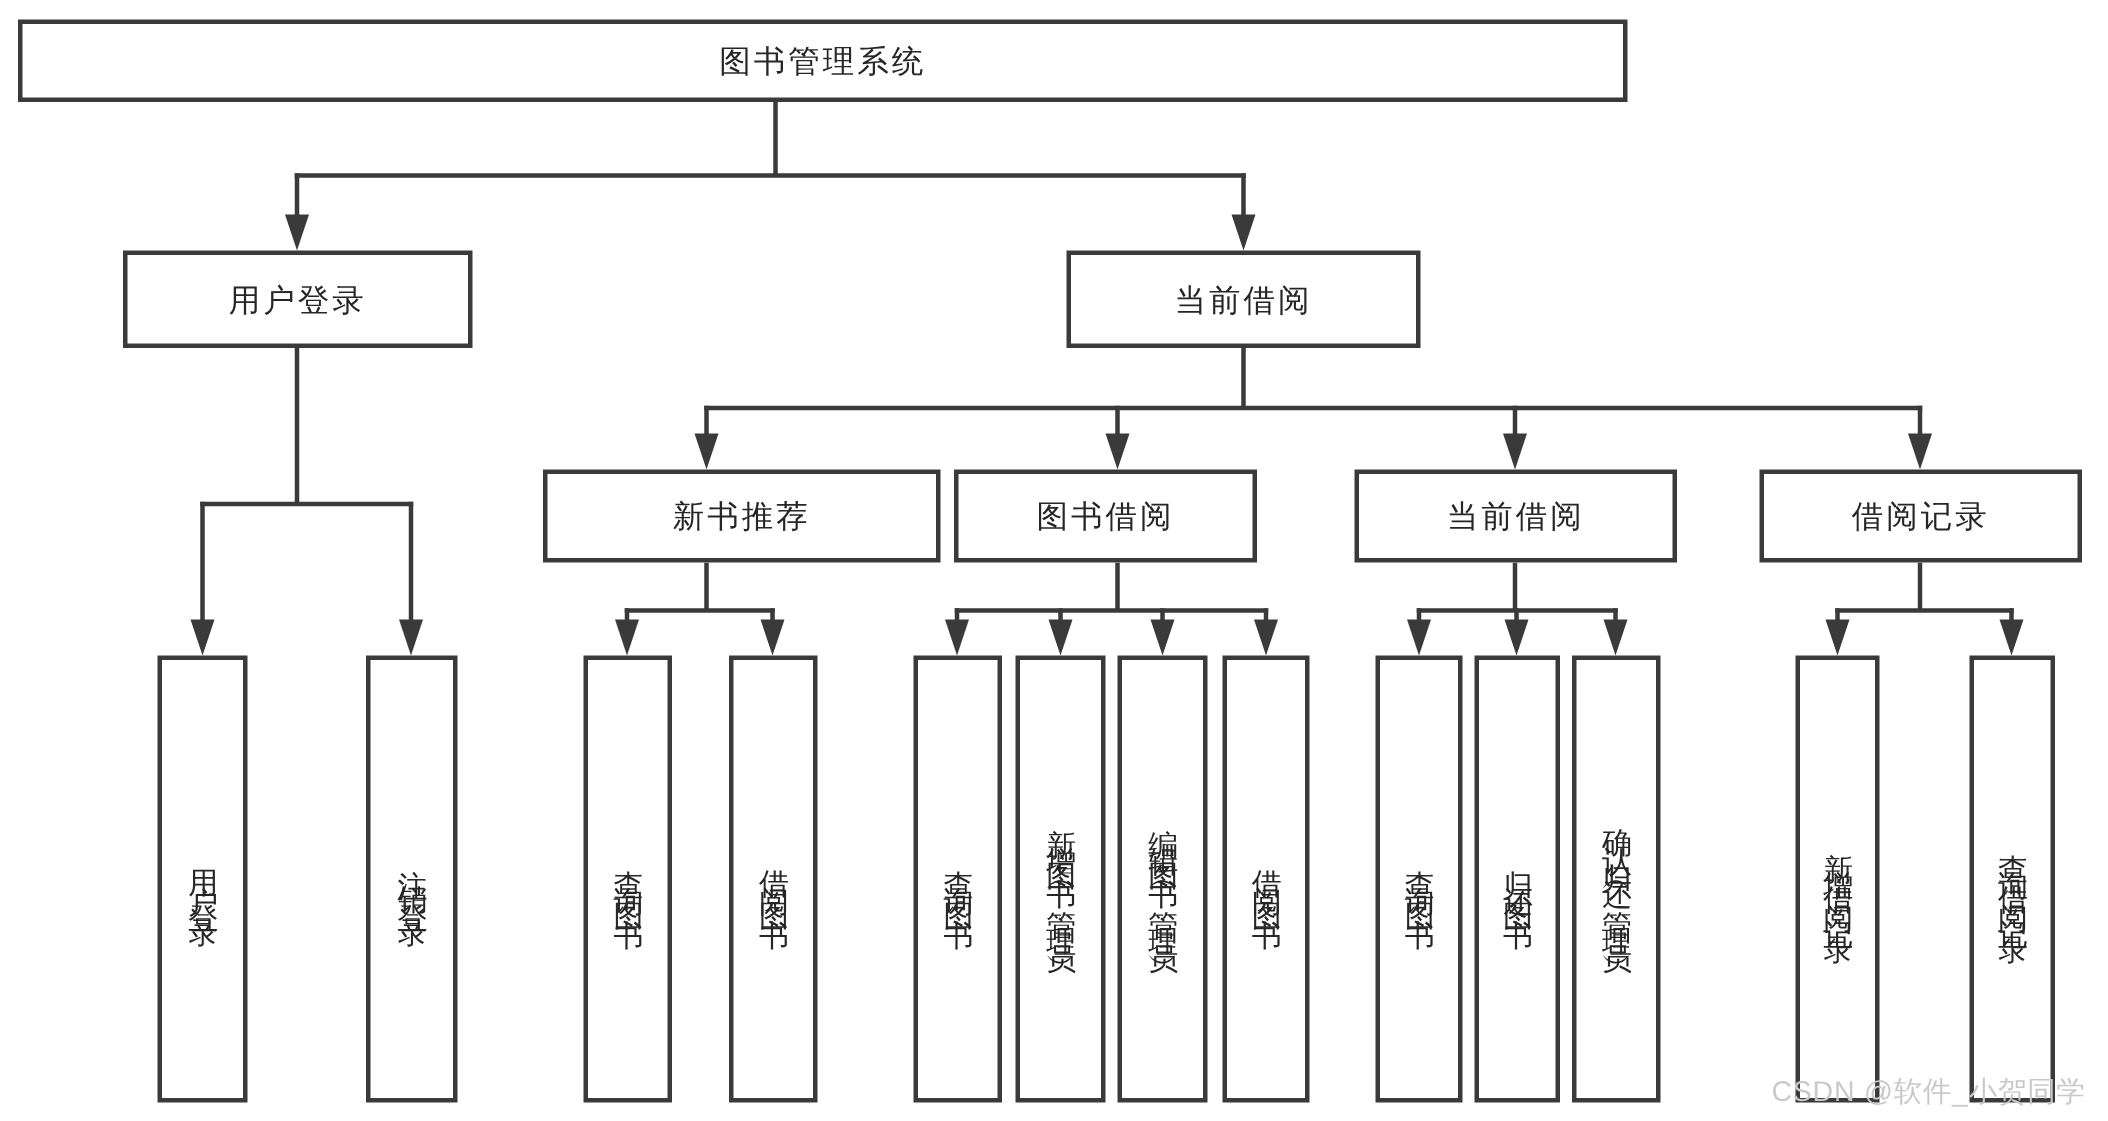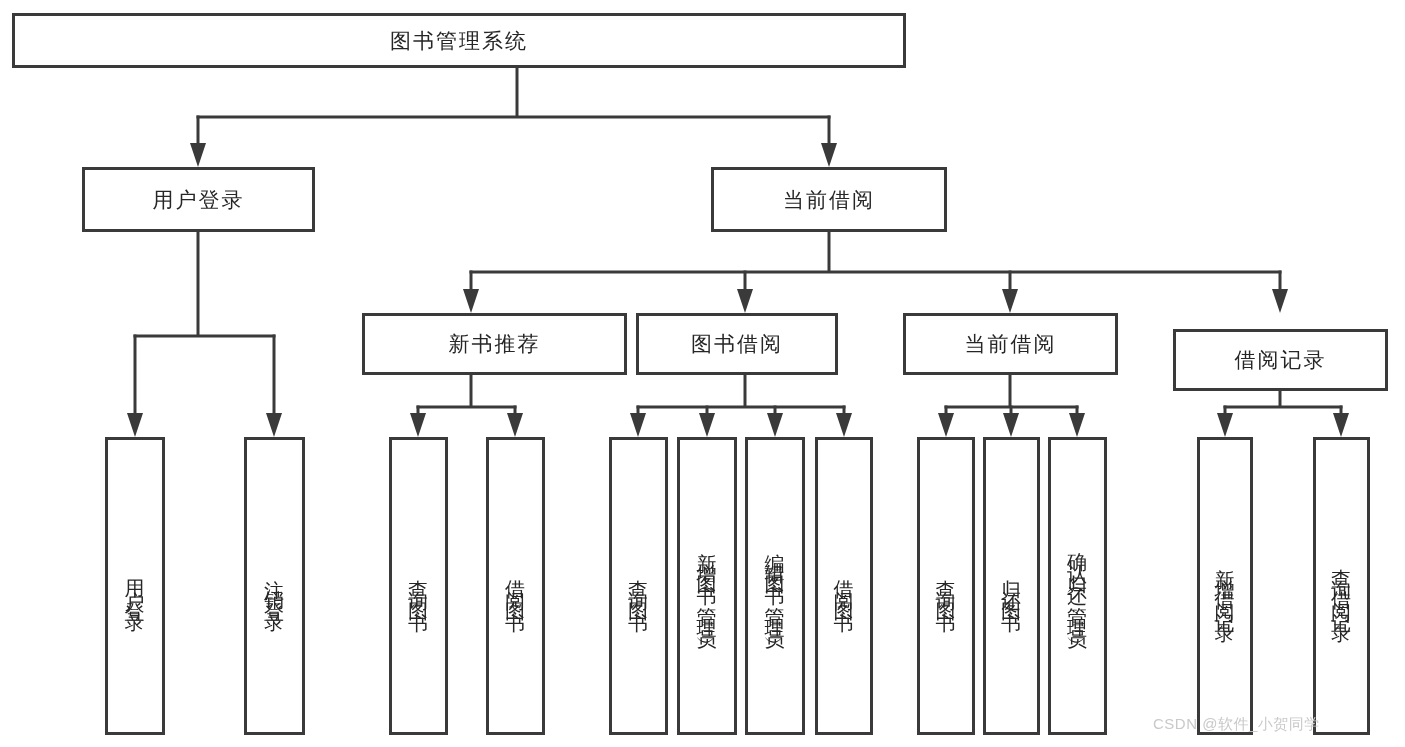--- a/index.html
+++ b/index.html
@@ -27,22 +27,22 @@
   .box.v .label{
     writing-mode:vertical-rl;
     text-orientation:mixed;
     font-size:20px;
     letter-spacing:11px;
     line-height:1;
     white-space:nowrap;
   }
   .watermark{
     position:absolute;
-    left:1153px;top:715px;
-    font-size:15px;
+    left:1181px;top:715px;
+    font-size:19px;
     letter-spacing:0.5px;
     color:var(--color-watermark,#c9c9c9);
     white-space:nowrap;
     z-index:5;
   }
 </style>
 </head>
 <body>
 
 <div class="canvas">
@@ -109,41 +109,41 @@
     <g>
       <path d="M1280 375 V407"></path>
       <path d="M1223.5 407 H1342.5"></path>
       <path d="M1225 405.5 V417"></path>
       <path d="M1341 405.5 V417"></path>
       <polygon points="1217,413 1233,413 1225,437"></polygon>
       <polygon points="1333,413 1349,413 1341,437"></polygon>
     </g>
   </svg>
 
-  <div class="box h" style="left:12px;top:13px;width:894px;height:55px;">
+  <div class="box h" style="left:12px;top:13px;width:1073px;height:55px;">
     <span class="label">图书管理系统</span>
   </div>
 
   <div class="box h" style="left:82px;top:167px;width:233px;height:65px;">
     <span class="label">用户登录</span>
   </div>
   <div class="box h" style="left:711px;top:167px;width:236px;height:65px;">
     <span class="label">当前借阅</span>
   </div>
 
   <div class="box h" style="left:362px;top:313px;width:265px;height:62px;">
     <span class="label">新书推荐</span>
   </div>
   <div class="box h" style="left:636px;top:313px;width:202px;height:62px;">
     <span class="label">图书借阅</span>
   </div>
   <div class="box h" style="left:903px;top:313px;width:215px;height:62px;">
     <span class="label">当前借阅</span>
   </div>
-  <div class="box h" style="left:1173px;top:313px;width:215px;height:62px;margin-top:16px;">
+  <div class="box h" style="left:1173px;top:313px;width:215px;height:62px;">
     <span class="label">借阅记录</span>
   </div>
 
   <div class="box v" style="left:105px;top:437px;width:60px;height:298px;">
     <span class="label">用户登录</span>
   </div>
   <div class="box v" style="left:244px;top:437px;width:61px;height:298px;">
     <span class="label">注销登录</span>
   </div>
 

